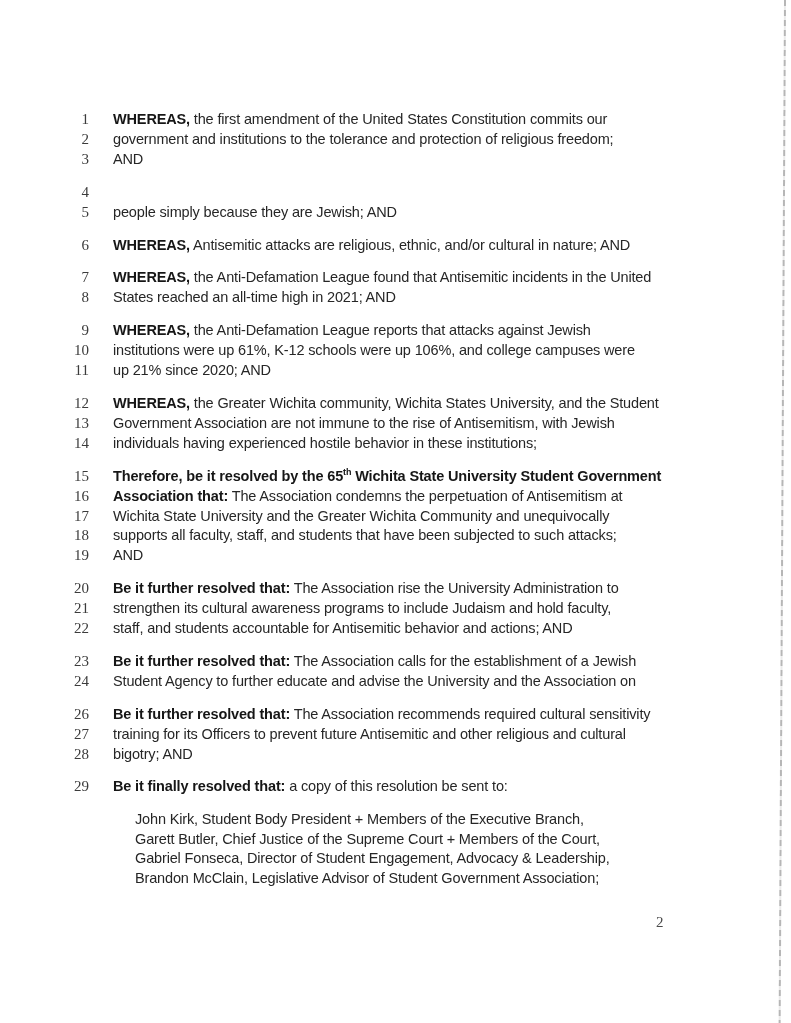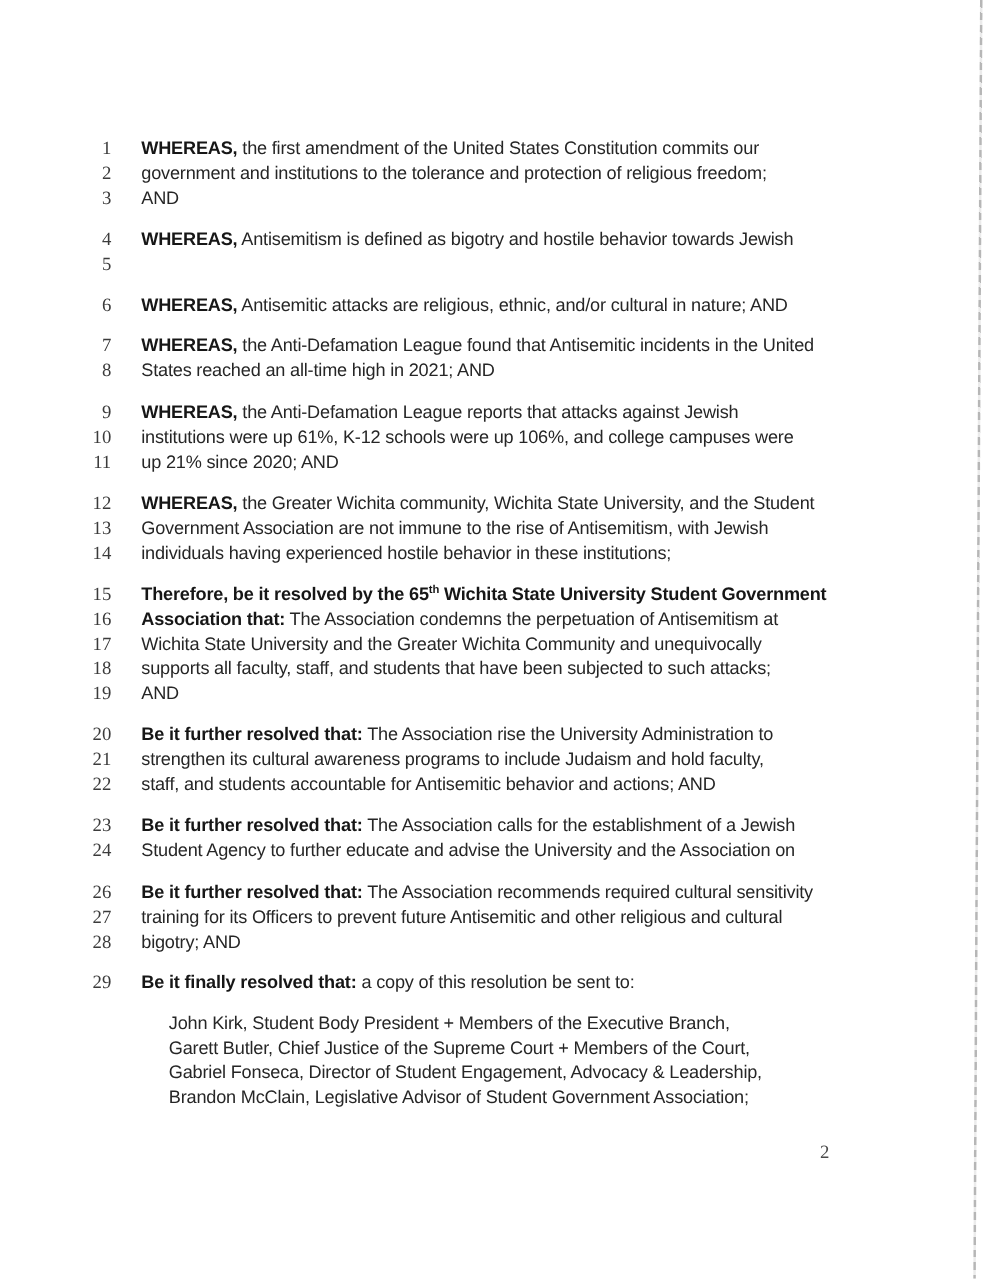--- a/index.html
+++ b/index.html
@@ -91,24 +91,24 @@
             <span class="txt"><span>government and institutions to the tolerance and protection of religious freedom;</span></span>
           </div>
           <div class="line">
             <span class="num">3</span>
             <span class="txt"><span>AND</span></span>
           </div>
         </div>
         <div class="para">
           <div class="line">
             <span class="num">4</span>
-            <span class="txt"><b>WHEREAS,</b><span> Antisemitism is defined as bigotry and hostile behavior towards Jewish</span></span>
           </div>
           <div class="line">
             <span class="num">5</span>
+            <span class="txt"><span>people simply because they are Jewish; AND</span></span>
           </div>
         </div>
         <div class="para">
           <div class="line">
             <span class="num">6</span>
             <span class="txt"><b>WHEREAS,</b><span> Antisemitic attacks are religious, ethnic, and/or cultural in nature; AND</span></span>
           </div>
         </div>
         <div class="para">
           <div class="line">
@@ -130,21 +130,21 @@
             <span class="txt"><span>institutions were up 61%, K-12 schools were up 106%, and college campuses were</span></span>
           </div>
           <div class="line">
             <span class="num">11</span>
             <span class="txt"><span>up 21% since 2020; AND</span></span>
           </div>
         </div>
         <div class="para">
           <div class="line">
             <span class="num">12</span>
-            <span class="txt"><b>WHEREAS,</b><span> the Greater Wichita community, Wichita State University, and the Student</span></span>
+            <span class="txt"><b>WHEREAS,</b><span> the Greater Wichita community, Wichita States University, and the Student</span></span>
           </div>
           <div class="line">
             <span class="num">13</span>
             <span class="txt"><span>Government Association are not immune to the rise of Antisemitism, with Jewish</span></span>
           </div>
           <div class="line">
             <span class="num">14</span>
             <span class="txt"><span>individuals having experienced hostile behavior in these institutions;</span></span>
           </div>
         </div>

